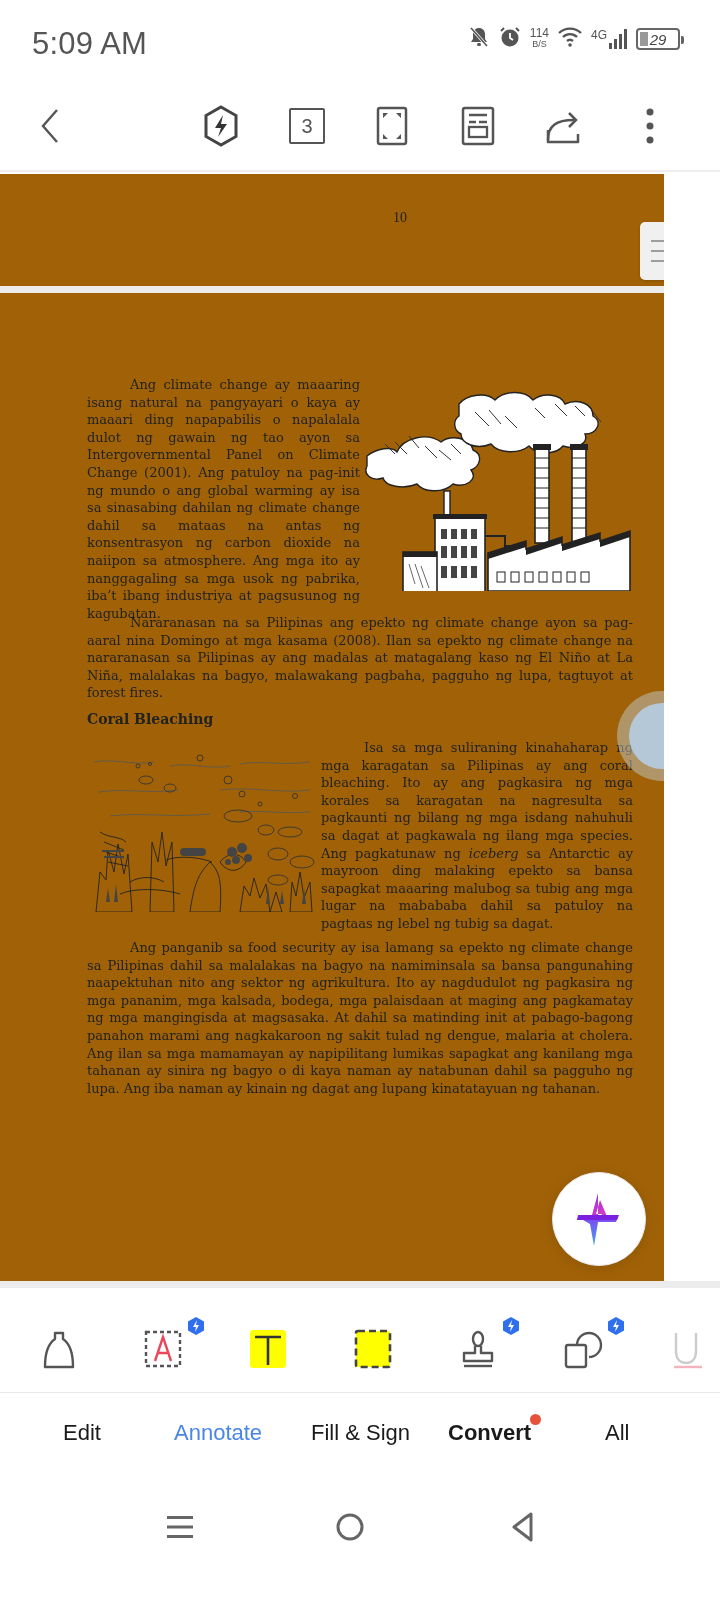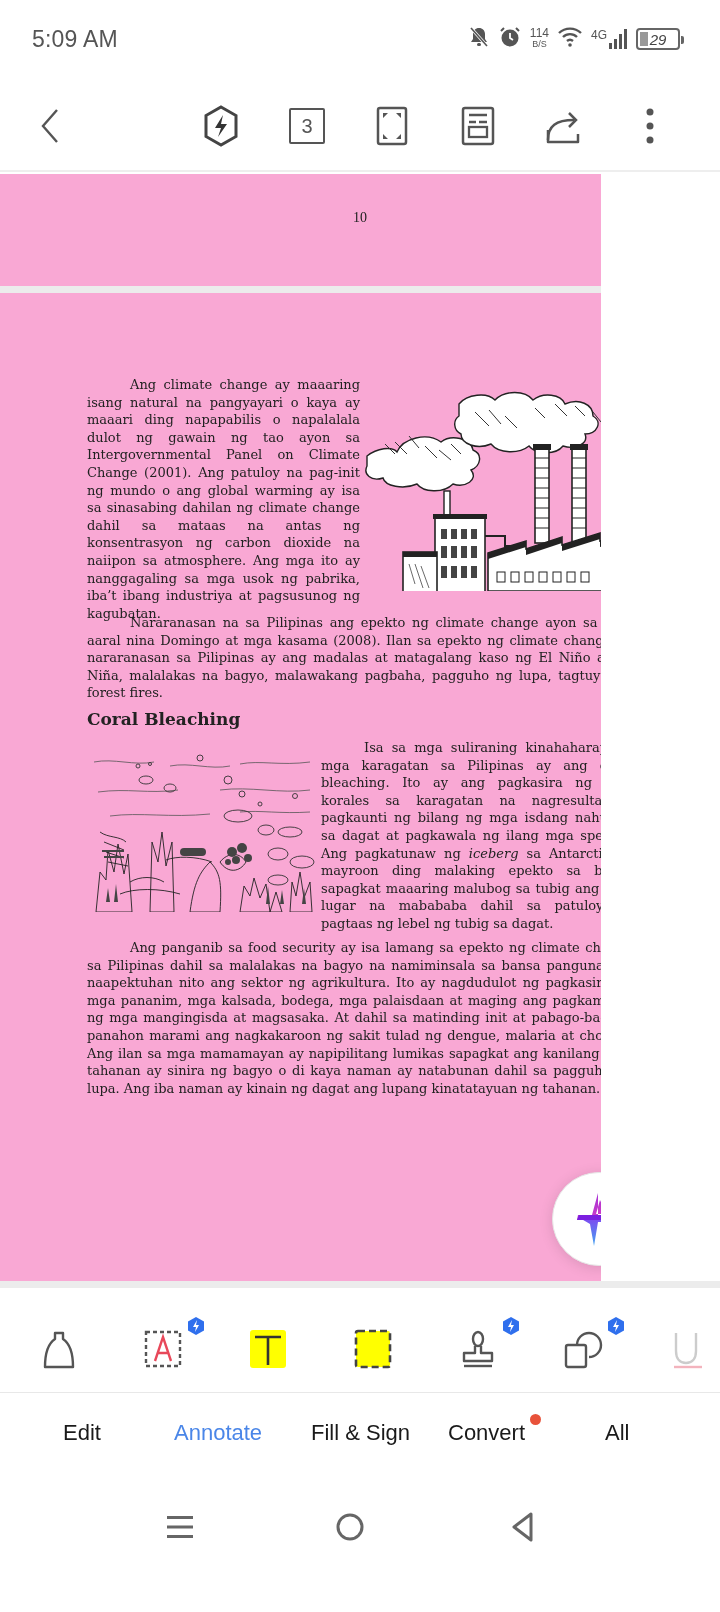--- a/index.html
+++ b/index.html
@@ -1,42 +1,42 @@
 <!DOCTYPE html>
 <html><head>
 <meta charset="utf-8">
 <style>
   * { box-sizing: border-box; margin: 0; padding: 0; }
   html, body { width: 720px; height: 1612px; background: #ffffff; overflow: hidden; }
   body { position: relative; font-family: "Liberation Sans", sans-serif; color: #222; }
 
   
   .status-bar { position: absolute; top: 0; left: 0; width: 720px; height: 80px; background: #fff; }
-  .status-time { position: absolute; left: 32px; top: 26px; font-size: 23px; color: #555; letter-spacing: 0.2px; }
+  .status-time { position: absolute; left: 32px; top: 26px; font-size: 31px; color: #555; letter-spacing: 0.2px; }
   .status-icons { position: absolute; right: 40px; top: 24px; height: 30px; display: flex; align-items: center; gap: 8px; color: #555; }
   .net-speed { display: flex; flex-direction: column; align-items: center; font-size: 12px; line-height: 11px; color: #555; }
   .net-speed .unit { font-size: 9px; }
   .battery { width: 44px; height: 22px; border: 2px solid #666; border-radius: 4px; position: relative; display: flex; align-items: center; justify-content: center; font-size: 15px; color: #444; }
   .battery .fill { position: absolute; left: 2px; top: 2px; bottom: 2px; width: 8px; background: #999; }
   .battery .nub { position: absolute; right: -6px; top: 6px; width: 3px; height: 8px; background: #666; border-radius: 0 2px 2px 0; }
   .battery span { position: relative; font-style: italic; }
 
   
   .top-toolbar { position: absolute; top: 80px; left: 0; width: 720px; height: 92px; background: #fff; border-bottom: 2px solid #eeeeee; }
   .tb-btn { position: absolute; top: 22px; width: 48px; height: 48px; display: flex; align-items: center; justify-content: center; cursor: pointer; }
 
   
-  .doc-area { position: absolute; top: 174px; left: 0; width: 601px; height: 1110px; background: #f9a8d4; overflow: hidden; }
+  .doc-area { position: absolute; top: 174px; left: 0; width: 664px; height: 1110px; background: #a16207; overflow: hidden; padding-left: 40px; }
   .page-gap { position: absolute; left: 0; width: 720px; height: 7px; background: #ececec; }
   .page-num { position: absolute; width: 720px; text-align: center; font-family: "Liberation Serif", serif; font-size: 14px; color: #222; }
   .page-content { position: absolute; left: 87px; width: 546px; font-family: "DejaVu Serif", serif; font-size: 13px; line-height: 17.6px; color: #222; }
   .para { text-align: justify; }
   .indent { text-indent: 43px; }
   .float-left-text { position: absolute; text-align: justify; }
-  .section-title { font-weight: bold; font-size: 17px; }
+  .section-title { font-weight: bold; font-size: 14px; }
 
   .outline-btn { position: absolute; left: 640px; top: 48px; width: 50px; height: 58px; background: #f0f0f0; border-radius: 5px; box-shadow: 0 1px 3px rgba(0,0,0,0.18); display: flex; flex-direction: column; align-items: center; justify-content: center; gap: 8px; cursor: pointer; }
   .outline-btn i { display: block; width: 28px; height: 2px; background: #9e9e9e; }
 
   .scroll-handle { position: absolute; left: 617px; top: 517px; width: 90px; height: 90px; border-radius: 50%; background: rgba(196,212,226,0.45); display: flex; align-items: center; justify-content: center; cursor: grab; }
   .scroll-handle .inner { width: 66px; height: 66px; border-radius: 50%; background: #b4c8d8; }
 
   .ai-fab { position: absolute; left: 552px; top: 998px; width: 94px; height: 94px; border-radius: 50%; background: #fff; box-shadow: 0 2px 14px rgba(0,0,0,0.12); border: 1px solid #e6e6e6; display: flex; align-items: center; justify-content: center; cursor: pointer; }
 
   
@@ -354,21 +354,21 @@
         <path d="M8 4v18c0 8 4 12 10 12s10-4 10-12V4" stroke="#ccc" stroke-width="2.4" fill="none"></path>
         <line x1="6" y1="38" x2="34" y2="38" stroke="#f3b3bd" stroke-width="2.4"></line>
       </svg>
   </div>
 </div>
 
 <div class="bottom-tabs">
   <div class="tab" style="left:63px;">Edit</div>
   <div class="tab active" style="left:174px;">Annotate</div>
   <div class="tab" style="left:311px;">Fill &amp; Sign</div>
-  <div class="tab" style="left:448px;">Convert</div>
+  <div class="tab" style="left:448px;font-weight:bold;">Convert</div>
   <div class="red-dot"></div>
   <div class="tab" style="left:605px;text-align:center;">All</div>
 </div>
 
 <div class="nav-bar">
   <div class="nav-btn" style="left:155px;">
     <svg width="28" height="28" viewBox="0 0 28 28">
         <rect x="1" y="3" width="26" height="3" fill="#666"></rect>
         <rect x="1" y="12.5" width="26" height="3" fill="#666"></rect>
         <rect x="1" y="22" width="26" height="3" fill="#666"></rect>

